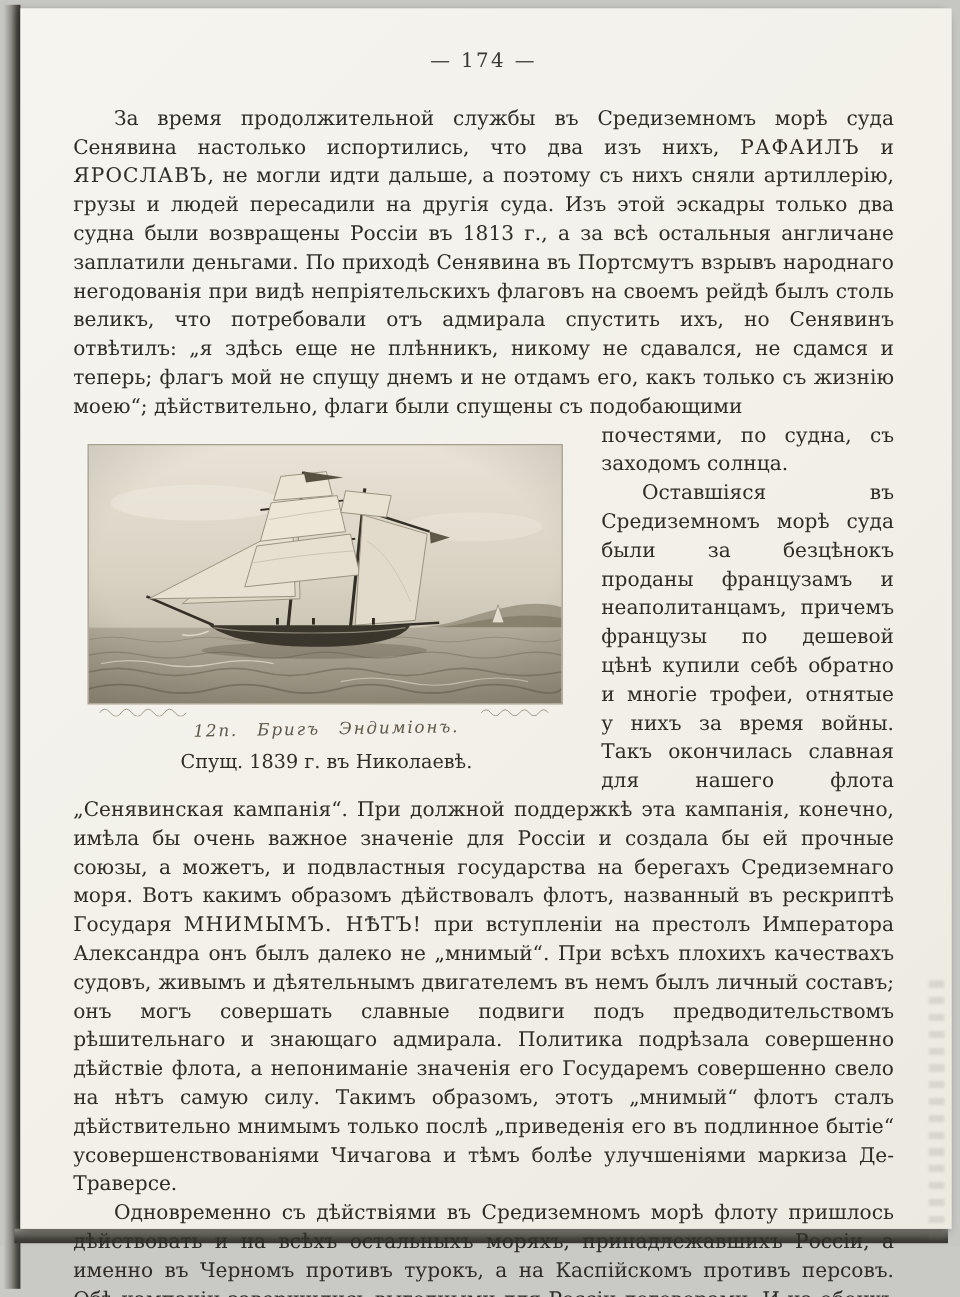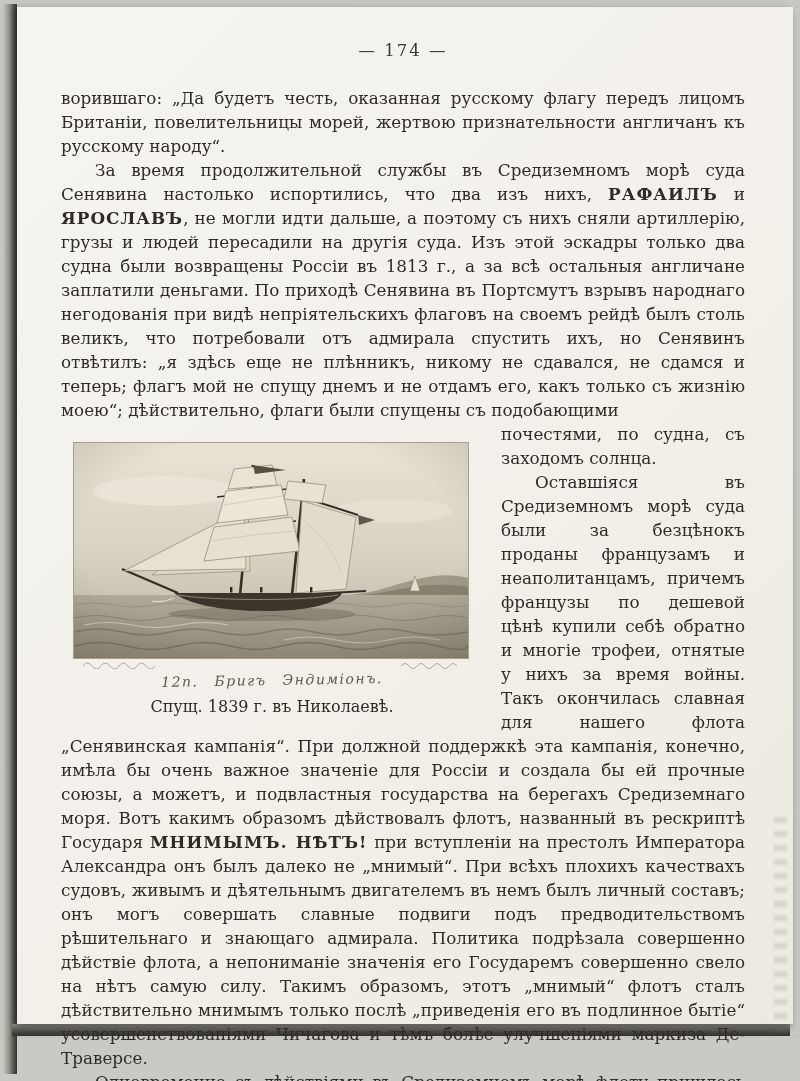--- a/index.html
+++ b/index.html
@@ -27,21 +27,21 @@
     color:#2f2c26;
   }
   .pagenum{
     text-align:center;font-size:16.5px;letter-spacing:2px;color:#3a3832;
     margin-bottom:26px;
   }
   p.para{
     margin:0;text-align:justify;font-size:16.8px;line-height:24px;color:#2f2c26;
   }
   p.ind{text-indent:34px;}
-  .b{font-weight:bold;letter-spacing:1px;}
+  .b{font-weight:normal;letter-spacing:1px;}
   figure.shipfig{
     float:left;width:398px;margin:8px 18px 2px 0;padding:12px;
   }
   .plate{
     width:394px;height:215px;border:1px solid #a69f8f;
     background:#d9d3c5;box-shadow:0 0 8px rgba(90,84,68,.25) inset;
     overflow:hidden;
   }
   .plate svg{display:block;}
   .credits{
@@ -68,21 +68,20 @@
 <div class="scan">
   <div class="edge-left"></div>
   <div class="edge-bottom"></div>
 
   <div class="sheet">
     <div class="bleed"></div>
     <div class="content">
 
       <div class="pagenum">— 174 —</div>
 
-      <p class="para"><span>ворившаго: „Да будетъ честь, оказанная русскому флагу передъ лицомъ Британіи, повелительницы морей, жертвою признательности англичанъ къ русскому народу“.</span></p>
 
       <p class="para ind"><span>За время продолжительной службы въ Средиземномъ морѣ суда Сенявина настолько испортились, что два изъ нихъ, </span><span class="b">РАФАИЛЪ</span><span> и </span><span class="b">ЯРОСЛАВЪ</span><span>, не могли идти дальше, а поэтому съ нихъ сняли артиллерію, грузы и людей пересадили на другія суда. Изъ этой эскадры только два судна были возвращены Россіи въ 1813 г., а за всѣ остальныя англичане заплатили деньгами. По приходѣ Сенявина въ Портсмутъ взрывъ народнаго негодованія при видѣ непріятельскихъ флаговъ на своемъ рейдѣ былъ столь великъ, что потребовали отъ адмирала спустить ихъ, но Сенявинъ отвѣтилъ: „я здѣсь еще не плѣнникъ, никому не сдавался, не сдамся и теперь; флагъ мой не спущу днемъ и не отдамъ его, какъ только съ жизнію моею“; дѣйствительно, флаги были спущены съ подобающими</span></p>
 
       <div class="flow">
 
         <figure class="shipfig">
           <div class="plate">
             <svg viewBox="0 0 394 215" width="394" height="215">
               <defs>
                 <linearGradient id="sky" x1="0" y1="0" x2="0" y2="1">

